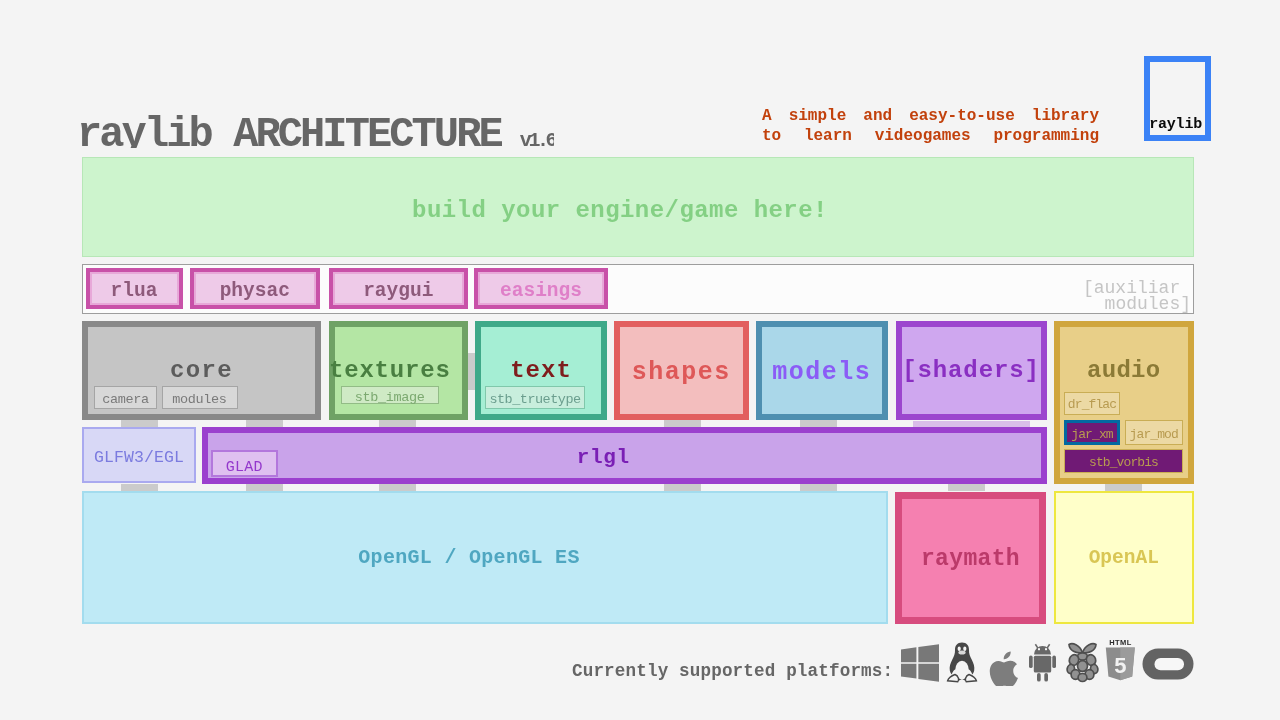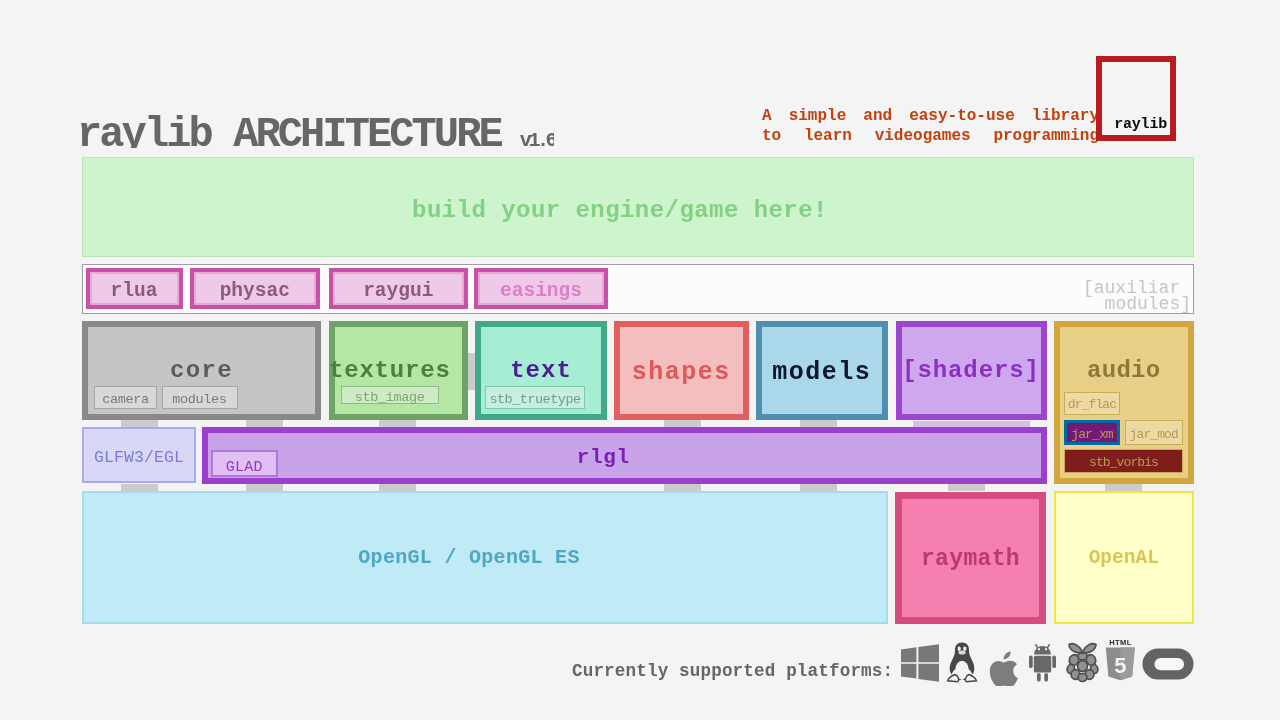--- a/index.html
+++ b/index.html
@@ -10,21 +10,21 @@
 </style>
 </head>
 <body>
 
 <div class="a" style="left:77px; top:111px; height:37px; overflow:hidden; color:#666666; white-space:nowrap;">
   <span style="font-size:42px; letter-spacing:-2.9px; font-weight:bold;">raylib ARCHITECTURE</span><span style="font-size:20px; letter-spacing:-3.4px; padding-left:19px; font-weight:bold;">v1.6</span>
 </div>
 
 <div class="a" style="left:762px; top:107px; width:337px; font-weight:bold; font-size:16px; line-height:19.5px; color:#c2410c; text-align:justify; text-align-last:justify; letter-spacing:0px;">A simple and easy-to-use library<br>to learn videogames programming</div>
 
-<div class="a" style="left:1096px; top:56px; width:80px; height:85px; border:6px solid #b91c1c;">
+<div class="a" style="left:1144px; top:56px; width:67px; height:85px; border:6px solid #3b82f6;">
   <span class="a" style="right:3px; bottom:2px; font-size:15px; font-weight:bold; color:#0a0a0a; letter-spacing:-0.2px;">raylib</span>
 </div>
 
 <div class="a ctr" style="left:82px; top:157px; width:1112px; height:100px; background:#cdf4cd; border:1px solid #b7e7b7; font-size:24px; letter-spacing:0.45px; font-weight:bold; color:#84d084; padding-right:36px; padding-top:7px;">build your engine/game here!</div>
 
 <div class="a" style="left:82px; top:264px; width:1112px; height:50px; background:#fcfcfc; border:1px solid #9d9d9d;"></div>
 <div class="a ctr pinkbox" style="left:85.5px; top:268px; width:97px; height:41px; background:#eecae8; border:4px solid #c851a8; box-shadow:inset 0 0 0 2px #e7a8d8; font-size:19.5px; font-weight:bold; color:#8e5a7b; padding-top:4px;">rlua</div>
 <div class="a ctr" style="left:190px; top:268px; width:129.5px; height:41px; background:#eecae8; border:4px solid #c851a8; box-shadow:inset 0 0 0 2px #e7a8d8; font-size:19.5px; font-weight:bold; color:#8e5a7b; padding-top:4px;">physac</div>
 <div class="a ctr" style="left:329px; top:268px; width:138.5px; height:41px; background:#eecae8; border:4px solid #c851a8; box-shadow:inset 0 0 0 2px #e7a8d8; font-size:19.5px; font-weight:bold; color:#8e5a7b; padding-top:4px;">raygui</div>
 <div class="a ctr" style="left:474px; top:268px; width:134px; height:41px; background:#eecae8; border:4px solid #c851a8; box-shadow:inset 0 0 0 2px #e7a8d8; font-size:19.5px; font-weight:bold; color:#df7fc8; padding-top:4px;">easings</div>
@@ -48,38 +48,38 @@
 <div class="a" style="left:82px; top:321px; width:239px; height:99px; background:#c5c5c5; border:6px solid #898989;"></div>
 <div class="a" style="left:82px; top:357px; width:239px; text-align:center; font-weight:bold; font-size:24px; color:#5c5c5c; letter-spacing:1.4px;">core</div>
 <div class="a ctr" style="left:94px; top:386px; width:63px; height:23px; background:#d8d8d8; border:1px solid #a5a5a5; font-size:13.5px; letter-spacing:-0.35px; color:#7a7a7a; padding-top:4px;">camera</div>
 <div class="a ctr" style="left:161.5px; top:386px; width:76px; height:23px; background:#d8d8d8; border:1px solid #a5a5a5; font-size:13.5px; letter-spacing:-0.35px; color:#7a7a7a; padding-top:4px;">modules</div>
 
 <div class="a" style="left:329px; top:321px; width:138.5px; height:99px; background:#b4e6a4; border:6px solid #6fa265;"></div>
 <div class="a" style="left:329px; top:357px; width:119px; text-align:center; font-weight:bold; font-size:24px; color:#497f41; letter-spacing:0.8px;">textures</div>
 <div class="a ctr" style="left:340.5px; top:386px; width:98.5px; height:18px; background:#cfeac5; border:1px solid #92bc86; font-size:13.5px; letter-spacing:-0.35px; color:#7ca970; padding-top:4px;">stb_image</div>
 
 <div class="a" style="left:475px; top:321px; width:132px; height:99px; background:#a5eed4; border:6px solid #3fa989;"></div>
-<div class="a" style="left:475px; top:357px; width:132px; text-align:center; font-weight:bold; font-size:24px; color:#4c1d95; letter-spacing:1.0px;">text</div>
+<div class="a" style="left:475px; top:357px; width:132px; text-align:center; font-weight:bold; font-size:24px; color:#7f1d1d; letter-spacing:1.0px;">text</div>
 <div class="a ctr" style="left:485px; top:386px; width:100px; height:23px; background:#c8eedd; border:1px solid #80c8ab; font-size:13.5px; letter-spacing:-0.5px; color:#6b9e8e; padding-top:4px;">stb_truetype</div>
 
 <div class="a" style="left:614px; top:321px; width:134.5px; height:99px; background:#f3bebe; border:6px solid #e25f5f;"></div>
 <div class="a" style="left:614px; top:358px; width:134.5px; text-align:center; font-weight:bold; font-size:25px; color:#de5858; letter-spacing:1.5px;">shapes</div>
 
 <div class="a" style="left:755.5px; top:321px; width:132.5px; height:99px; background:#aad7e9; border:6px solid #4e8fb0;"></div>
-<div class="a" style="left:755.5px; top:358px; width:132.5px; text-align:center; font-weight:bold; font-size:25px; color:#0f172a; letter-spacing:1.5px;">models</div>
+<div class="a" style="left:755.5px; top:358px; width:132.5px; text-align:center; font-weight:bold; font-size:25px; color:#8b5cf6; letter-spacing:1.5px;">models</div>
 
 <div class="a" style="left:895.5px; top:321px; width:151px; height:99px; background:#cfa7ef; border:6px solid #9c46ce;"></div>
 <div class="a" style="left:895.5px; top:357px; width:151px; text-align:center; font-weight:bold; font-size:24px; color:#8a2fc2; letter-spacing:0.9px;">[shaders]</div>
 
 <div class="a" style="left:1053.5px; top:321px; width:140.5px; height:163px; background:#e8cf88; border:6px solid #d0a63d;"></div>
 <div class="a" style="left:1053.5px; top:357px; width:140.5px; text-align:center; font-weight:bold; font-size:24px; color:#8b7a36; letter-spacing:0.3px;">audio</div>
 <div class="a ctr" style="left:1064px; top:391.5px; width:56px; height:23px; background:#ecd9a4; border:1px solid #c9ad55; font-size:13px; letter-spacing:-0.9px; color:#b89b50; padding-top:3px;">dr_flac</div>
 <div class="a ctr" style="left:1064px; top:420px; width:56px; height:25px; background:#701a75; border:3px solid #0369a1; font-size:13px; letter-spacing:-0.9px; color:#b89b50; padding-top:3px;">jar_xm</div>
 <div class="a ctr" style="left:1124.5px; top:420px; width:58.5px; height:25px; background:#ecd9a4; border:1px solid #c9ad55; font-size:13px; letter-spacing:-0.9px; color:#b89b50; padding-top:3px;">jar_mod</div>
-<div class="a ctr" style="left:1064px; top:449px; width:119px; height:24px; background:#7f1d1d; border:1px solid #c9ad55; font-size:13px; letter-spacing:-0.9px; color:#b89b50; padding-top:3px;">stb_vorbis</div>
+<div class="a ctr" style="left:1064px; top:449px; width:119px; height:24px; background:#701a75; border:1px solid #c9ad55; font-size:13px; letter-spacing:-0.9px; color:#b89b50; padding-top:3px;">stb_vorbis</div>
 
 <div class="a ctr" style="left:82px; top:427px; width:114px; height:56px; background:#d8d8f6; border:2px solid #a9a9ef; font-size:16.5px; letter-spacing:0.1px; color:#7b7bdf; padding-top:5px;">GLFW3/EGL</div>
 <div class="a ctr" style="left:202px; top:427px; width:844.5px; height:57px; background:#c9a3ea; border:6px solid #9b40ce; font-size:21px; letter-spacing:0.7px; font-weight:bold; color:#7a1fb5; padding-right:42px; padding-top:3px;">rlgl</div>
 <div class="a ctr" style="left:211px; top:449.5px; width:66.5px; height:27px; background:#dfc0f0; border:2px solid #b377dc; font-size:15px; letter-spacing:0.2px; color:#9438cc; padding-top:9px;">GLAD</div>
 
 <div class="a ctr" style="left:82px; top:491px; width:806px; height:133px; background:#bfeaf6; border:2px solid #a3dcee; font-size:20px; font-weight:bold; color:#4fa7c1; padding-right:32px; letter-spacing:0.3px;">OpenGL / OpenGL ES</div>
 <div class="a ctr" style="left:895px; top:492px; width:151px; height:132px; background:#f580b0; border:7px solid #d74c7e; font-size:23px; letter-spacing:0.35px; font-weight:bold; color:#bb3a6a; padding-top:2px;">raymath</div>
 <div class="a ctr" style="left:1053.5px; top:491px; width:140.5px; height:133px; background:#ffffc9; border:2px solid #eee73f; font-size:19.5px; font-weight:bold; color:#d9c654;">OpenAL</div>
 
 <div class="a" style="left:572px; top:661px; font-size:17.6px; font-weight:bold; color:#666666; letter-spacing:0.15px;">Currently supported platforms:</div>

